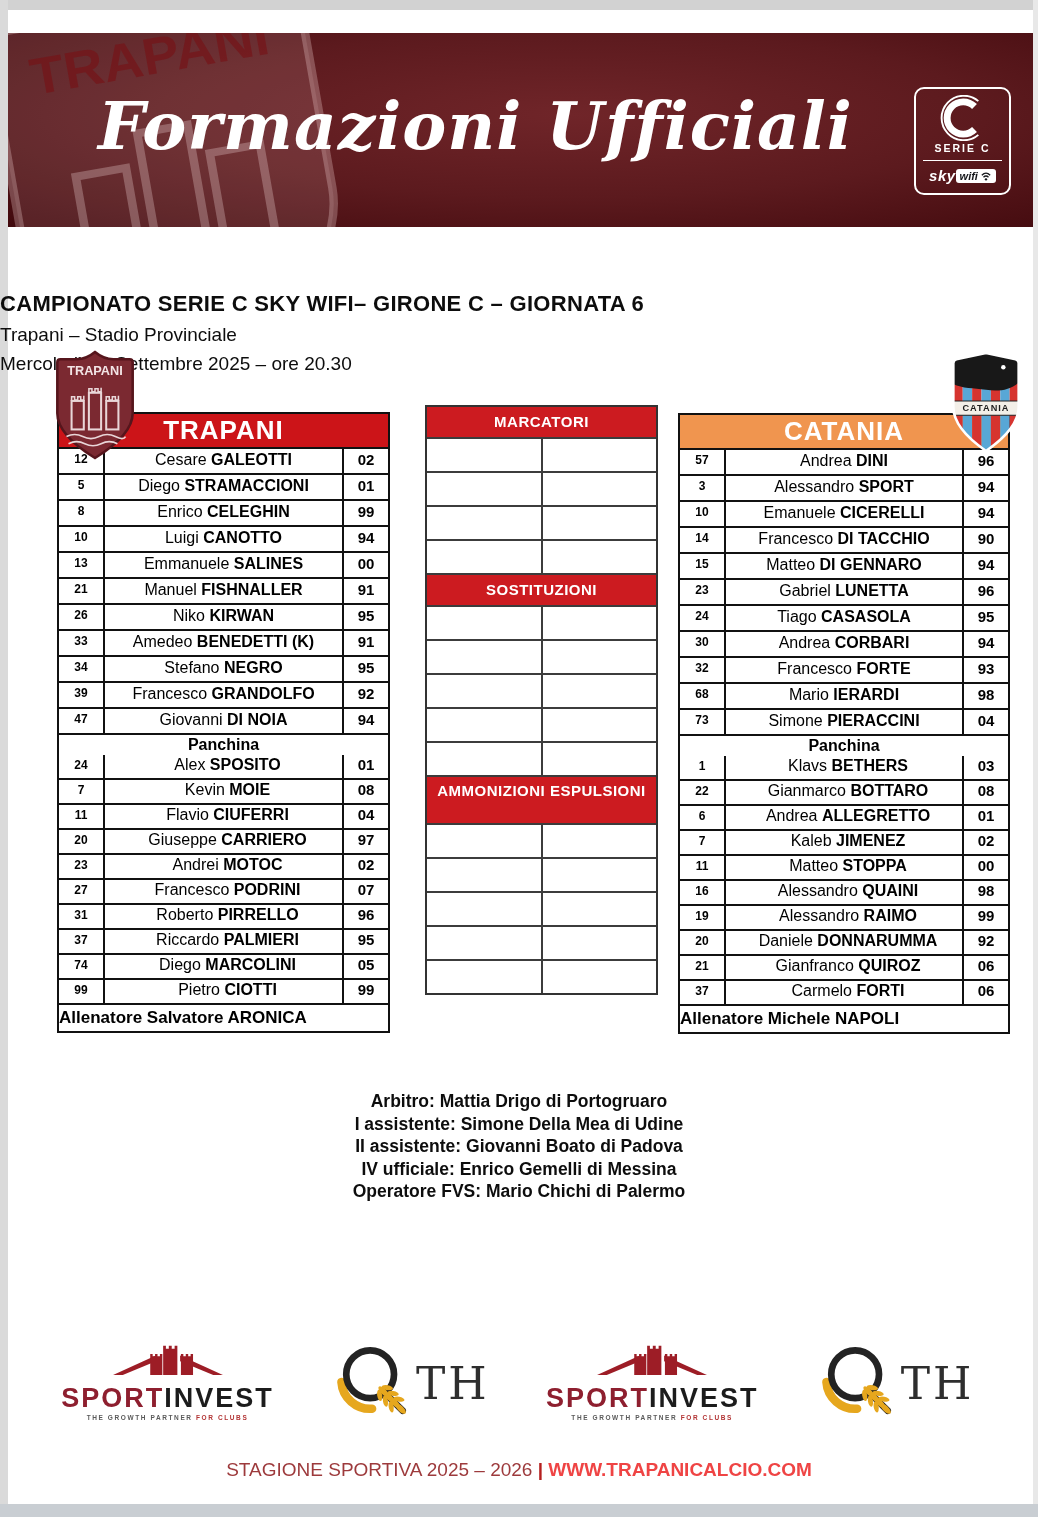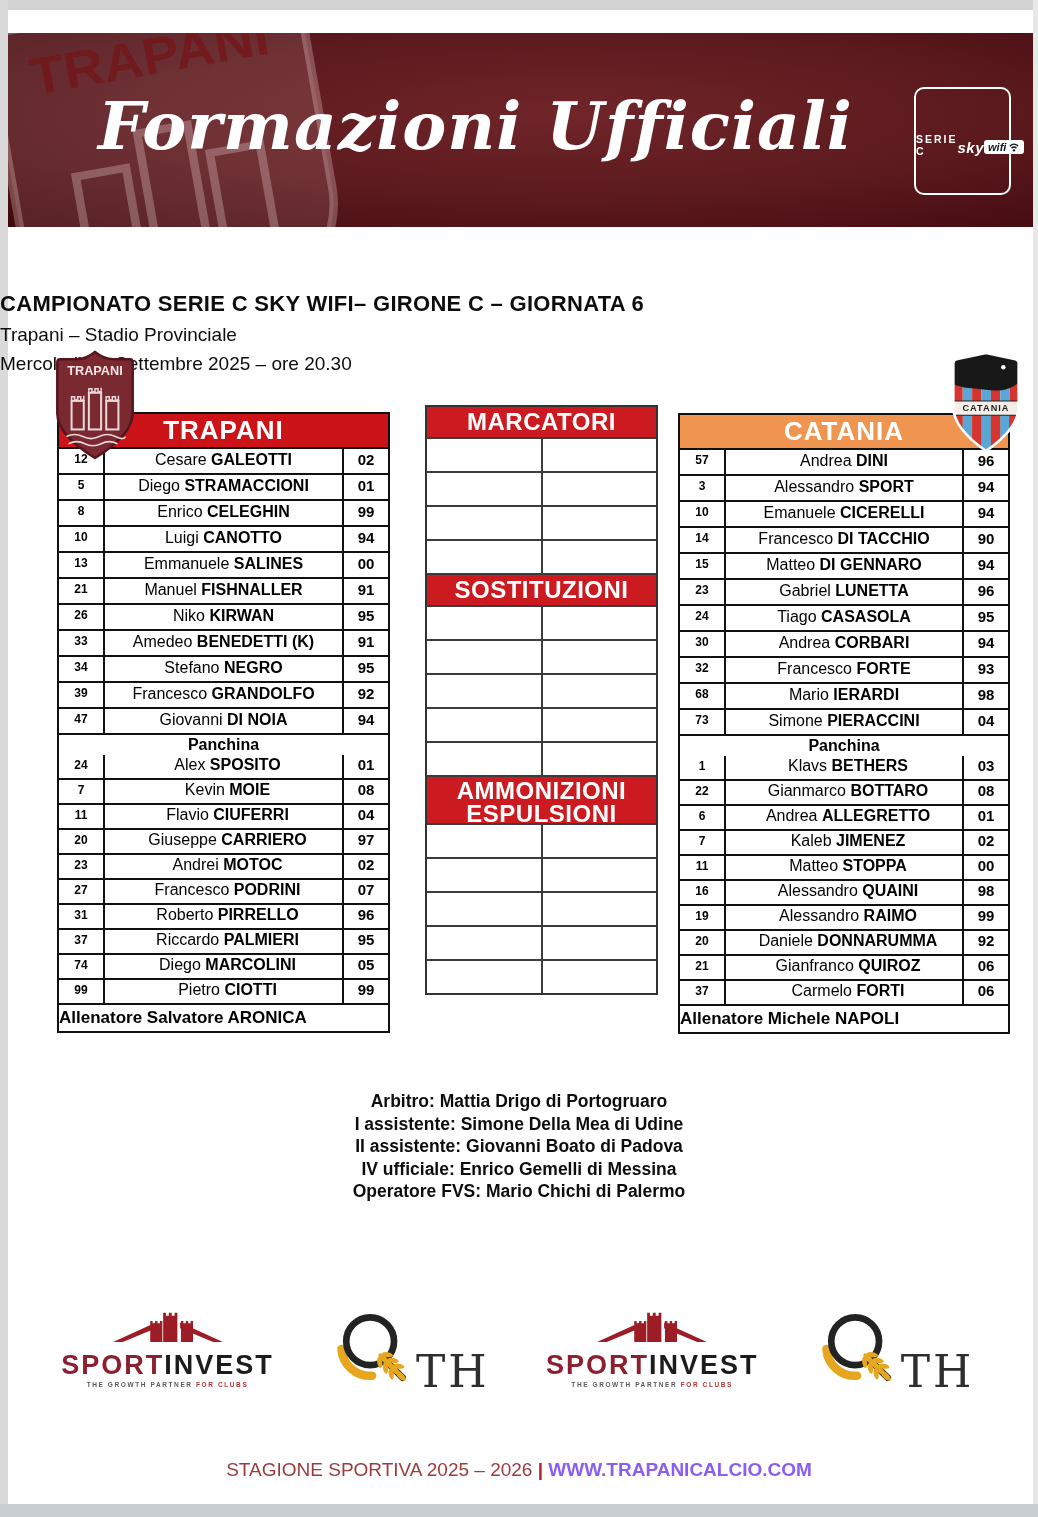--- a/index.html
+++ b/index.html
@@ -14,21 +14,21 @@
 
   
   .banner{position:absolute;left:8px;top:33px;width:1025px;height:194px;overflow:hidden;
           background:radial-gradient(ellipse at 55% 42%, #702529 0%, #5c1a1e 52%, #41090d 100%);}
   .watermark{position:absolute;left:-6px;top:-64px;width:340px;height:430px;
              transform:rotate(-10deg);opacity:.9;}
   .banner-title{position:absolute;left:60px;right:150px;top:50%;transform:translateY(-55%);
                 text-align:center;font-family:"DejaVu Serif",serif;font-style:italic;
                 font-weight:bold;font-size:66px;color:#ffffff;letter-spacing:1px;white-space:nowrap;}
   .seriec-box{position:absolute;right:22px;top:54px;width:97px;height:108px;border:2px solid #fff;
-              border-radius:10px;display:flex;flex-direction:row;align-items:center;
+              border-radius:10px;display:flex;flex-direction:column;align-items:center;
               padding-top:6px;box-sizing:border-box;}
   .seriec-label{color:#fff;font-size:10.5px;font-weight:bold;letter-spacing:2px;margin-top:1px;}
   .seriec-div{width:85%;border-top:1.5px solid #fff;margin-top:6px;}
   .skywifi{display:flex;align-items:center;margin-top:6px;}
   .sky-word{color:#fff;font-style:italic;font-weight:bold;font-size:15px;letter-spacing:.5px;}
   .wifi-box{background:#fff;color:#14161a;font-weight:bold;font-style:italic;font-size:11px;
             border-radius:3px;padding:1px 4px 1px 4px;display:flex;align-items:center;gap:2px;}
 
   
   .match-head{position:absolute;top:291px;left:0;width:100%;color:#0d0d0d;}
@@ -59,52 +59,52 @@
   .coach-row{height:26px;line-height:25px;border-top:2px solid #111;
              font-weight:bold;font-size:17px;}
 
   
   .home-crest{position:absolute;left:54px;top:350px;width:82px;height:110px;z-index:5;}
   .away-crest{position:absolute;left:950px;top:351px;width:72px;height:102px;z-index:5;}
 
   
   .mid-table{position:absolute;left:425px;top:405px;width:233px;border:2px solid #333;
              background:#fff;box-sizing:border-box;}
-  .mid-h{background:#cc1b20;color:#fff;font-weight:bold;font-size:24px;text-align:center;
+  .mid-h{background:#cc1b20;color:#fff;font-weight:bold;font-size:15px;text-align:center;
          border-bottom:2px solid #3c3c3c;letter-spacing:.5px;}
   .mid-h.single{height:30px;line-height:30px;}
   .mid-h.double{height:50px;line-height:23px;padding-top:2px;box-sizing:border-box;}
   .mid-h.inner{border-top:2px solid #3c3c3c;}
   .mid-row{display:flex;height:32px;}
   .mid-row + .mid-row{border-top:2px solid #3c3c3c;}
   .mid-cell{width:50%;}
   .mid-cell:first-child{border-right:2px solid #3c3c3c;}
 
   
   .officials{position:absolute;top:1090px;left:0;width:100%;text-align:center;
              font-weight:bold;font-size:17.5px;line-height:22.5px;color:#0d0d0d;}
 
   
-  .sponsors{position:absolute;top:1283px;left:50px;right:26px;height:130px;display:flex;
+  .sponsors{position:absolute;top:1316px;left:50px;right:26px;height:130px;display:flex;
             justify-content:space-between;align-items:center;}
   .sponsor-slot{width:235px;display:flex;flex-direction:column;align-items:center;justify-content:center;}
   .sp-text{font-size:27px;font-weight:bold;letter-spacing:2px;line-height:26px;margin-top:2px;}
   .sp-part1{color:#8e1f2f;}
   .sp-part2{color:#1c1c1c;}
   .sp-tag{font-size:6.5px;letter-spacing:1.6px;color:#5a5a5a;font-weight:bold;margin-top:3px;}
   .sp-tag .red{color:#b23434;}
-  .qth-wrap{display:flex;align-items:flex-end;}
+  .qth-wrap{display:flex;align-items:center;}
   .qth-th{font-family:"DejaVu Serif",serif;font-size:44px;color:#2e2e2e;letter-spacing:3px;
           line-height:40px;margin-top:6px;}
 
   
   .footer{position:absolute;top:1459px;left:0;width:100%;text-align:center;font-size:19px;}
   .footer-season{color:#9d3a3c;}
   .footer-sep{color:#b5201f;font-weight:bold;}
-  .footer-site{color:#8b5cf6;font-weight:bold;}
+  .footer-site{color:#ef4444;font-weight:bold;}
 </style>
 </head>
 <body>
 
 <div class="page">
   <div class="edge-top"></div>
   <div class="edge-left"></div>
   <div class="edge-right"></div>
   <div class="edge-bottom"></div>
 

